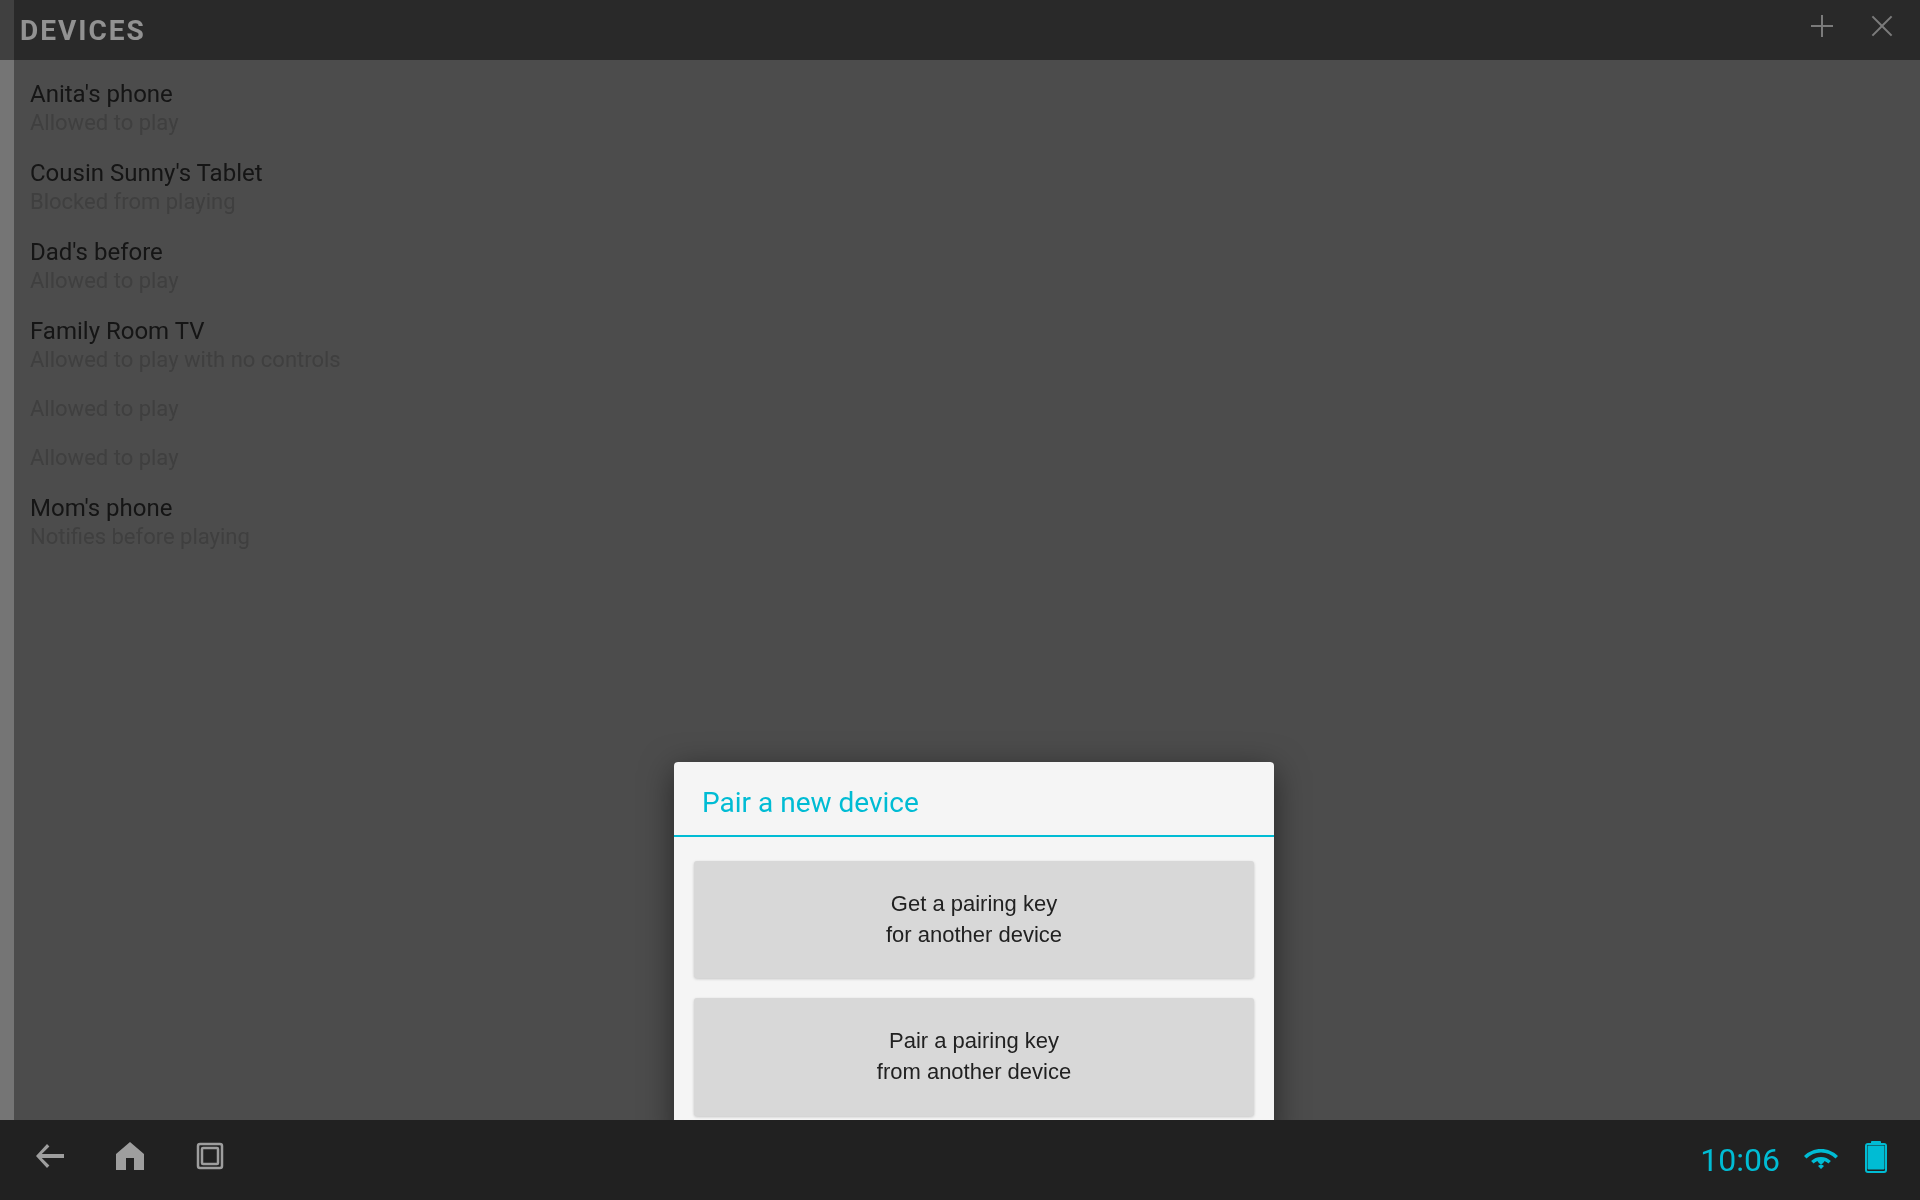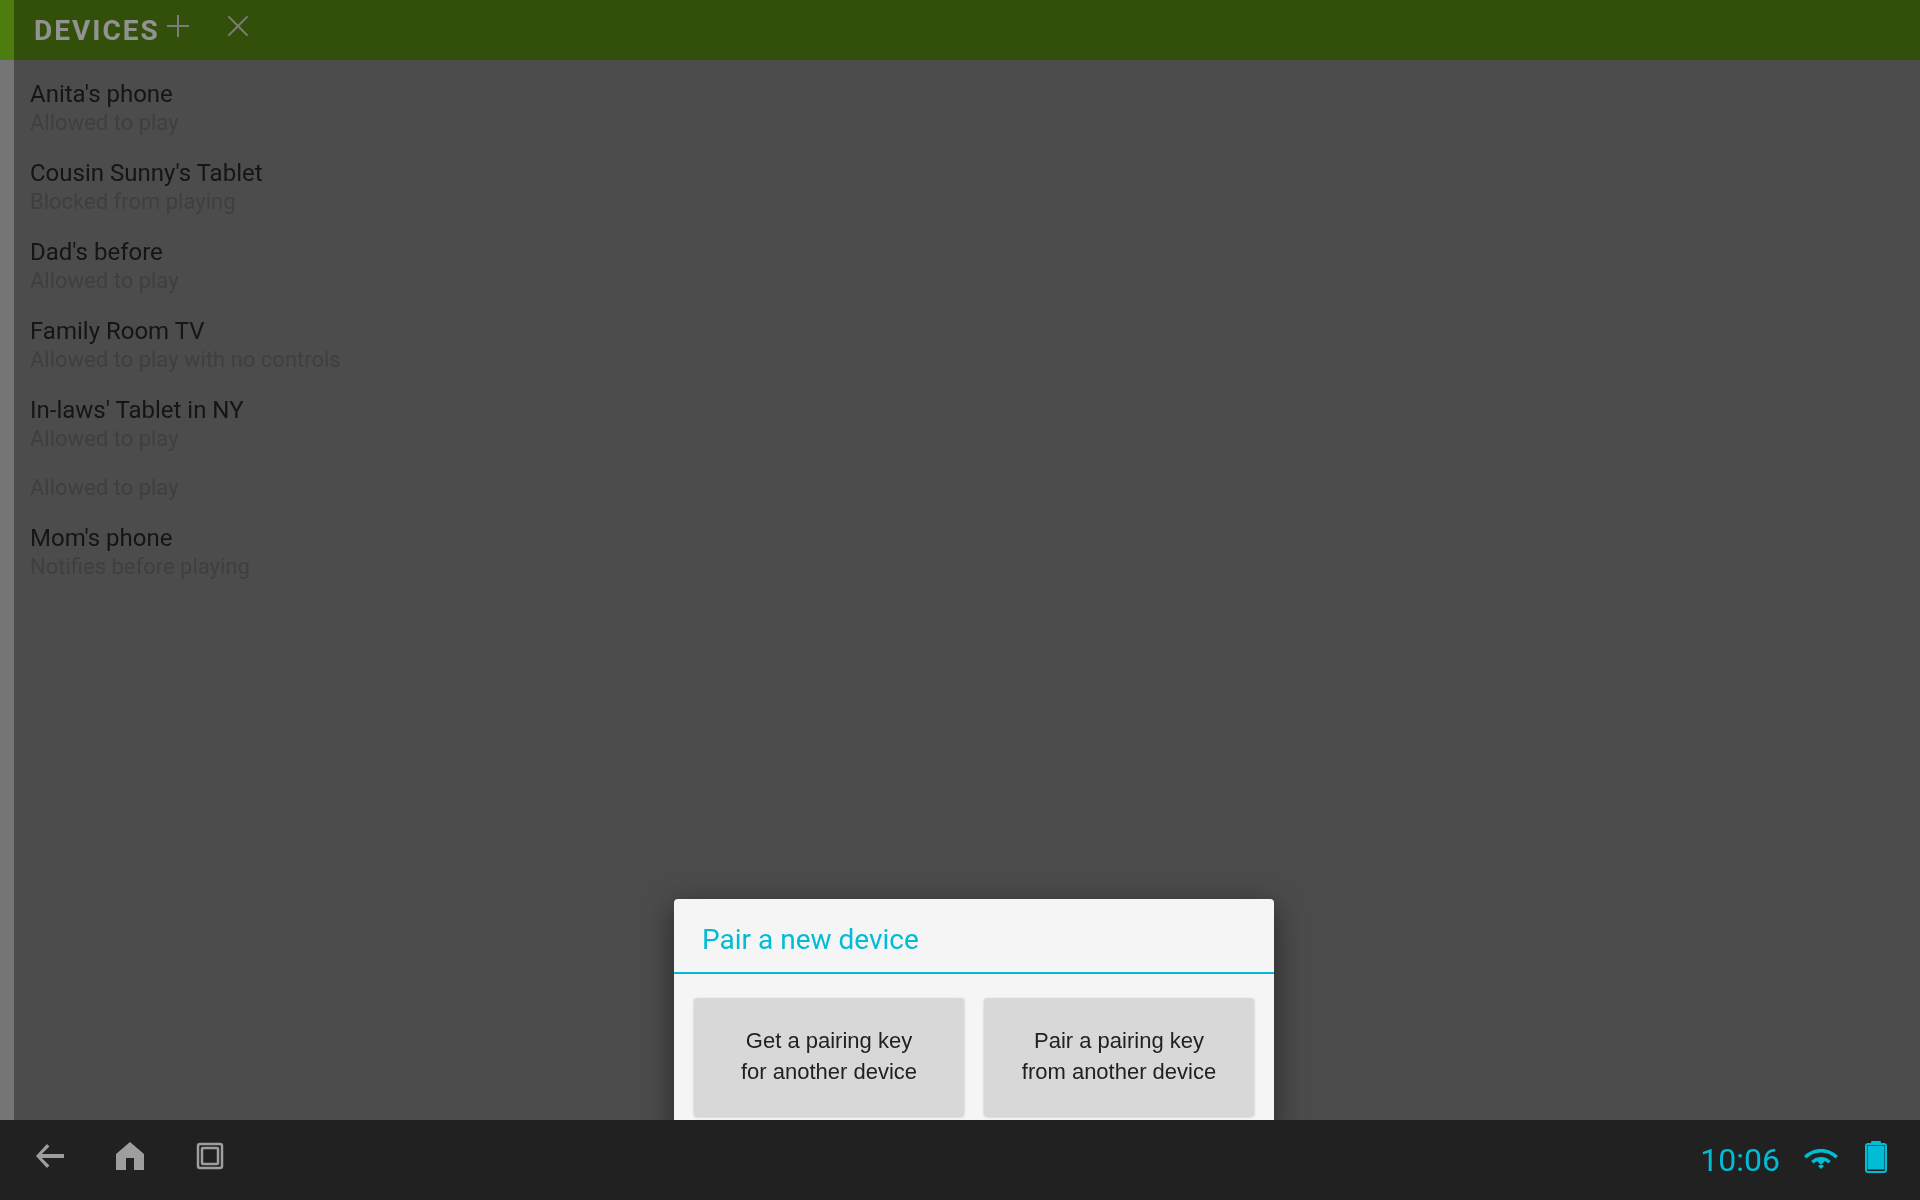--- a/index.html
+++ b/index.html
@@ -14,24 +14,25 @@
       background-color: #757575;
       font-family: 'Roboto', Arial, sans-serif;
       overflow: hidden;
       position: relative;
     }
 
     
     #top-bar {
       width: 100%;
       height: 60px;
-      background-color: #4d7c0f;
-      display: flex;
-      align-items: center;
-      padding: 0 34px;
+      background-color: #404040;
+      display: flex;
+      align-items: center;
+      justify-content: space-between;
+      padding: 0 20px;
     }
 
     #top-bar-title {
       color: #e0e0e0;
       font-size: 28px;
       font-weight: bold;
       letter-spacing: 2px;
     }
 
     #top-bar-actions {
@@ -96,21 +97,21 @@
 
     #dialog-title {
       color: #00bcd4;
       font-size: 28px;
       font-weight: 400;
     }
 
     #dialog-body {
       padding: 24px 20px;
       display: flex;
-      flex-direction: row;
+      flex-direction: column;
       gap: 20px;
     }
 
     .dialog-button {
       background-color: #d8d8d8;
       border: none;
       border-radius: 3px;
       padding: 28px 20px;
       cursor: pointer;
       text-align: center;
@@ -199,21 +200,20 @@
     </div>
     <div class="device-item">
       <div class="device-name">Dad's before</div>
       <div class="device-status">Allowed to play</div>
     </div>
     <div class="device-item">
       <div class="device-name">Family Room TV</div>
       <div class="device-status">Allowed to play with no controls</div>
     </div>
     <div class="device-item">
-      <div class="device-name">In-laws' Tablet in NY</div>
       <div class="device-status">Allowed to play</div>
     </div>
     <div class="device-item">
       <div class="device-status">Allowed to play</div>
     </div>
     <div class="device-item">
       <div class="device-name">Mom's phone</div>
       <div class="device-status">Notifies before playing</div>
     </div>
   </div>

